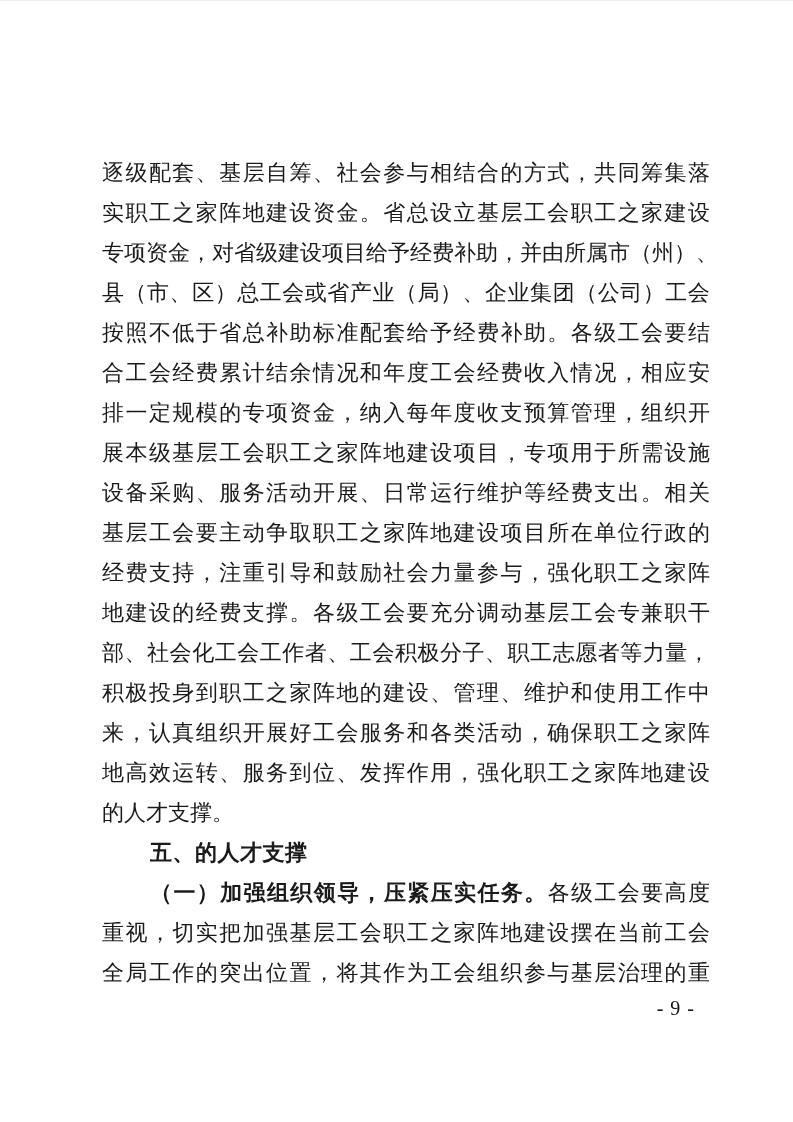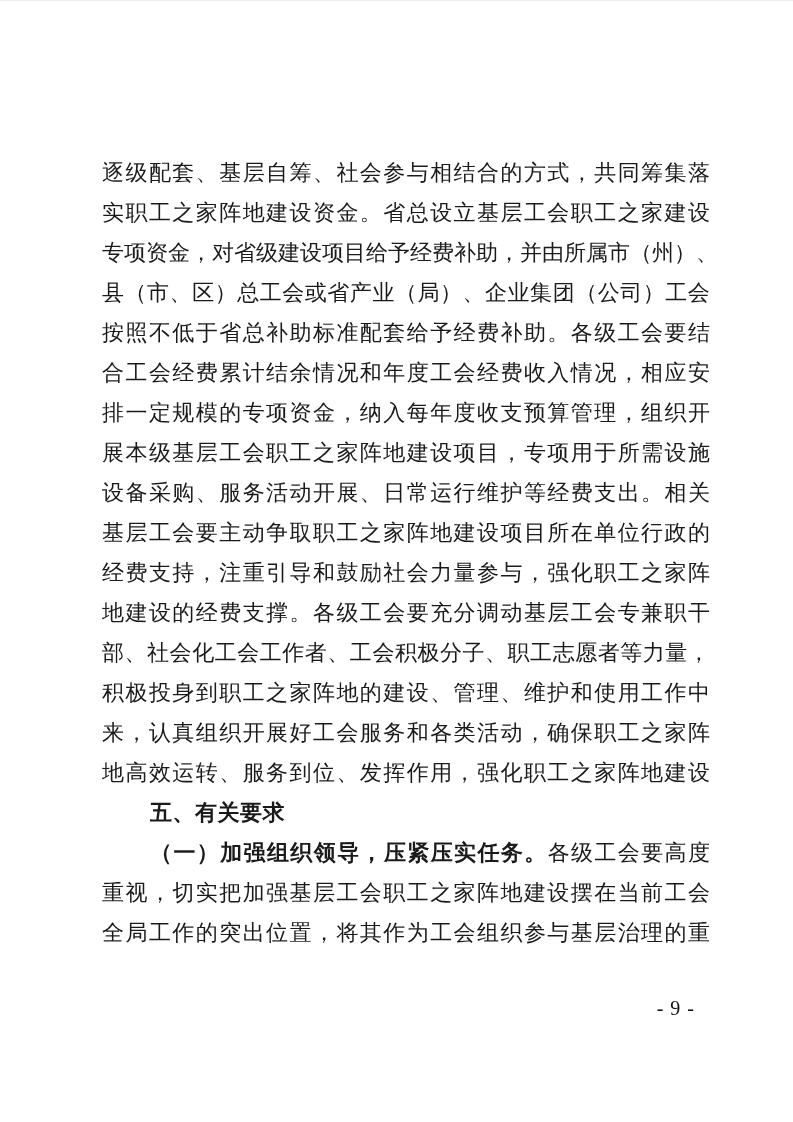--- a/index.html
+++ b/index.html
@@ -505,22 +505,23 @@
       <span class="">化</span>
       <span class="">职</span>
       <span class="">工</span>
       <span class="">之</span>
       <span class="">家</span>
       <span class="">阵</span>
       <span class="">地</span>
       <span class="">建</span>
       <span class="">设</span>
     </div>
+  <div class="line"><span>的人才支撑。</span></div>
 
-  <div class="line indent section-heading"><span>五、有关要求</span></div>
+  <div class="line indent section-heading"><span>五、的人才支撑</span></div>
 
   <div class="line just indent">
       <span class="lead-bold">（</span>
       <span class="lead-bold">一</span>
       <span class="lead-bold">）</span>
       <span class="lead-bold">加</span>
       <span class="lead-bold">强</span>
       <span class="lead-bold">组</span>
       <span class="lead-bold">织</span>
       <span class="lead-bold">领</span>

